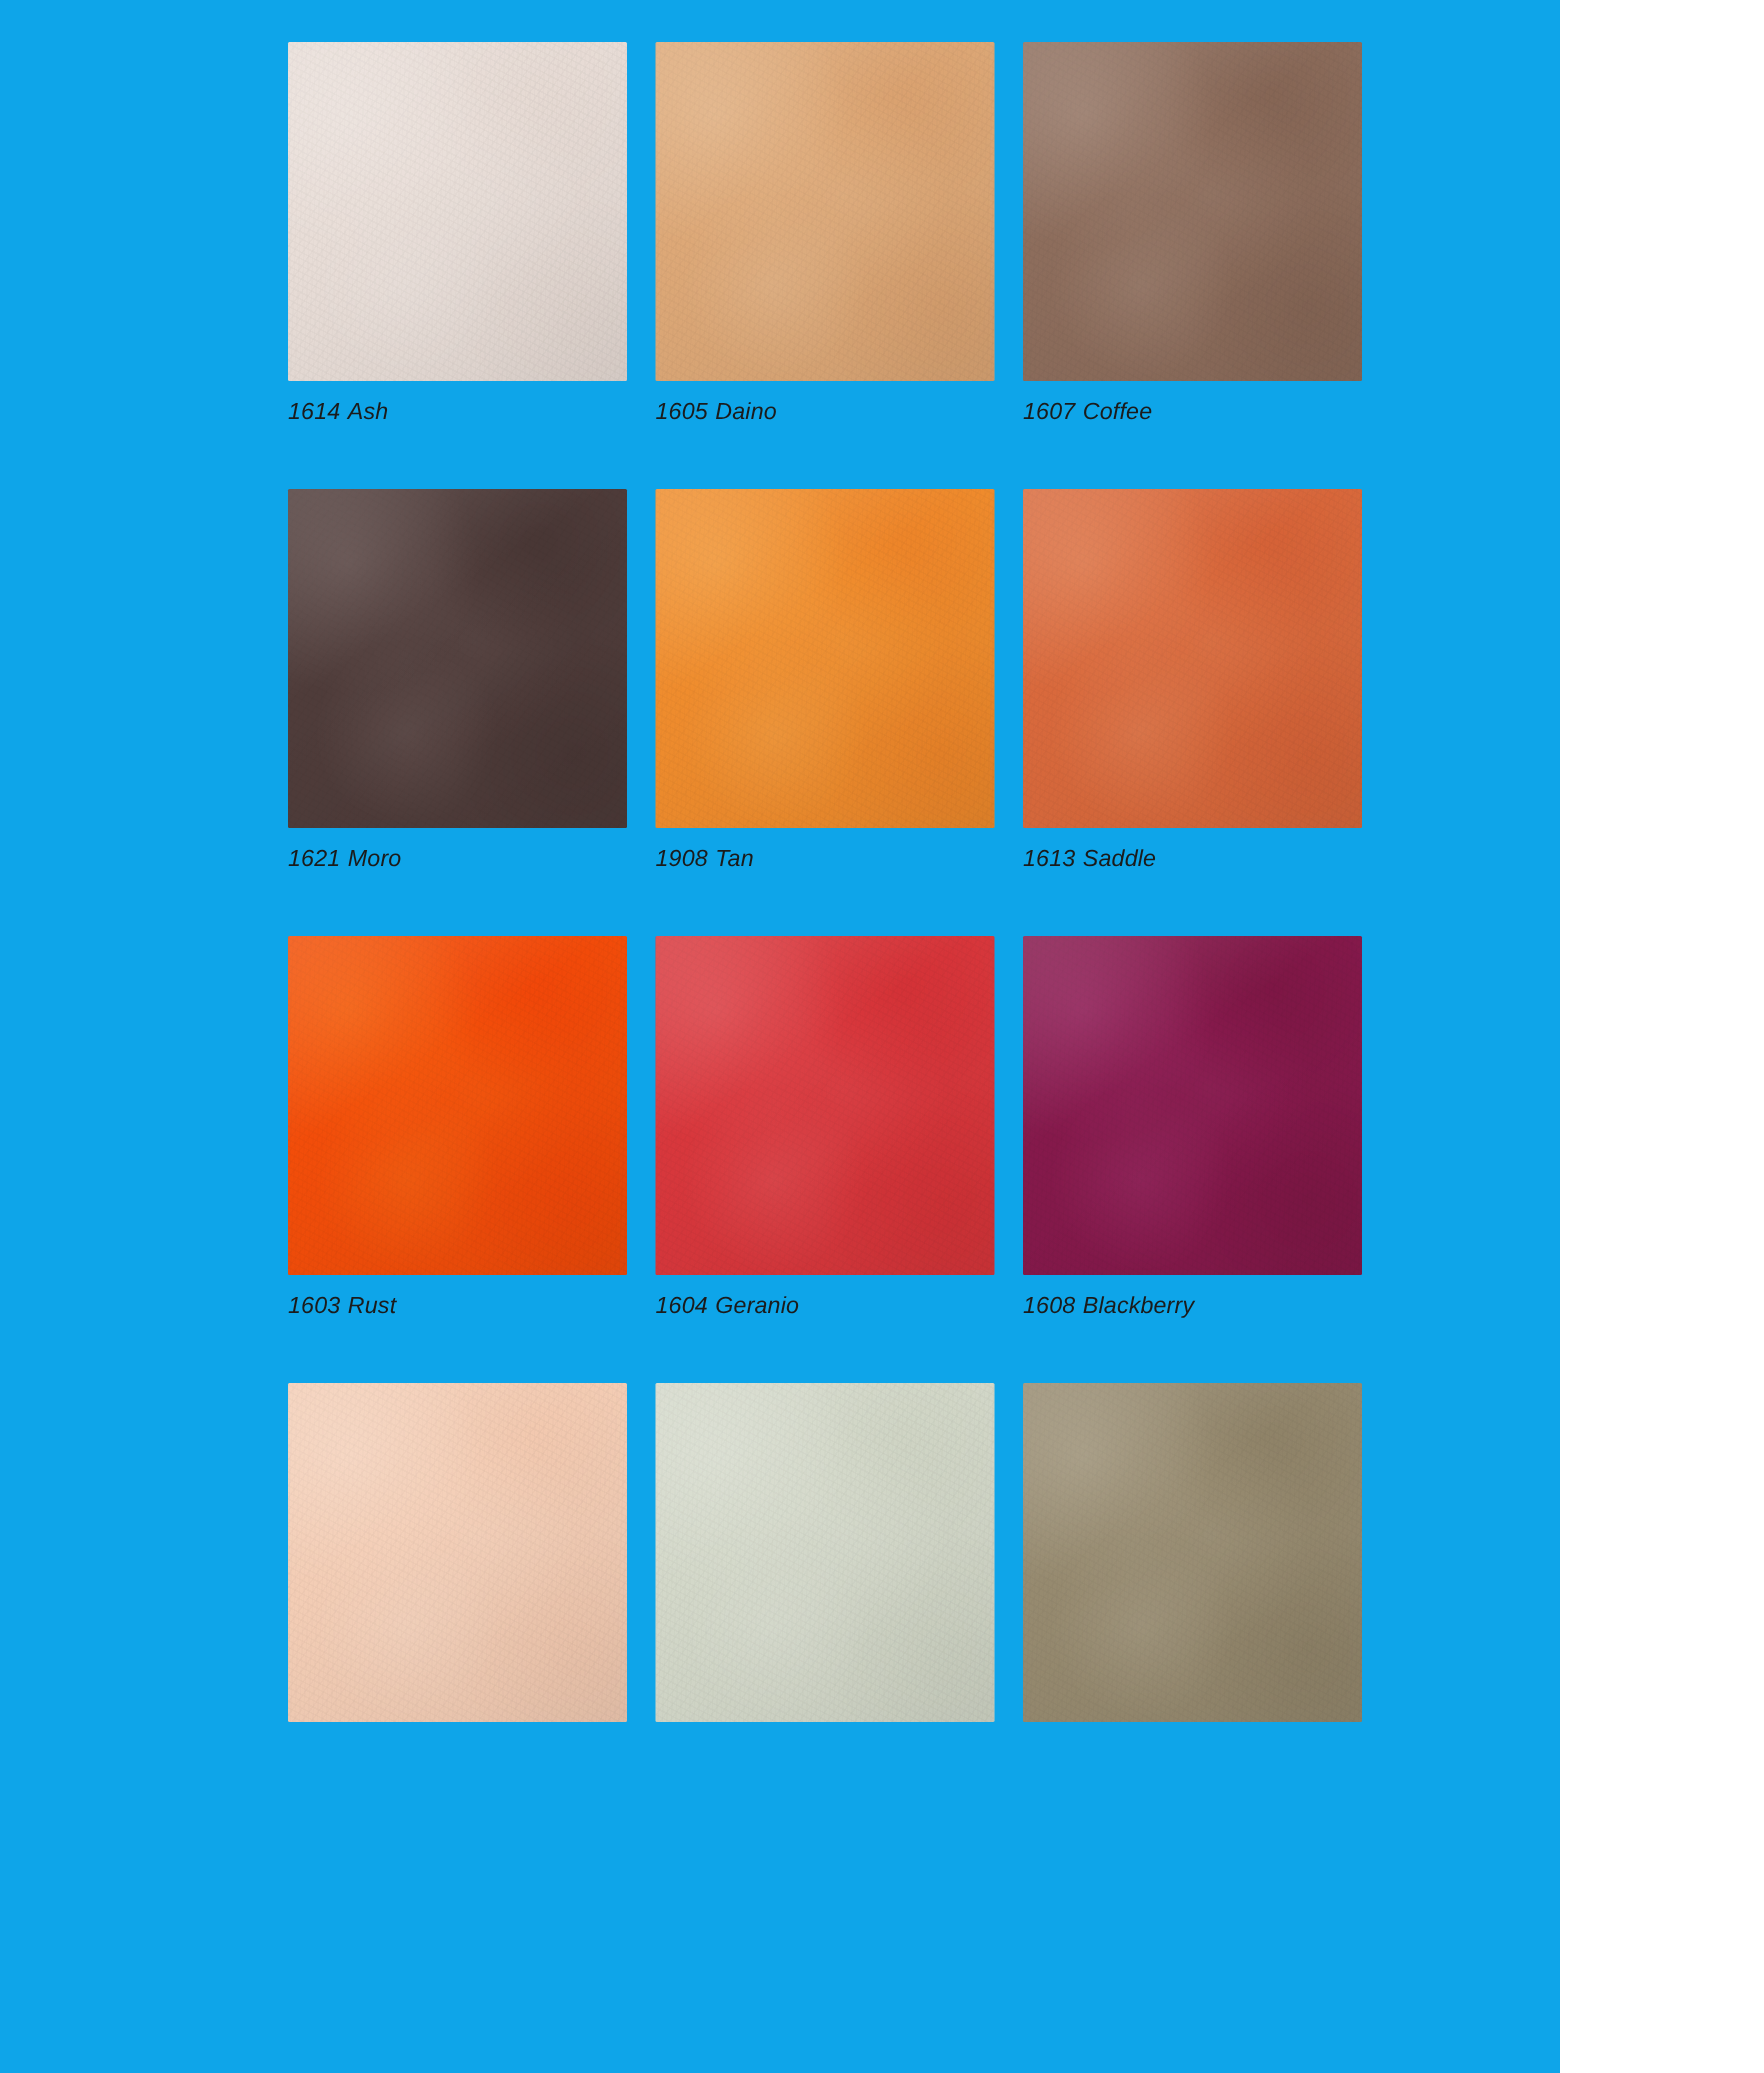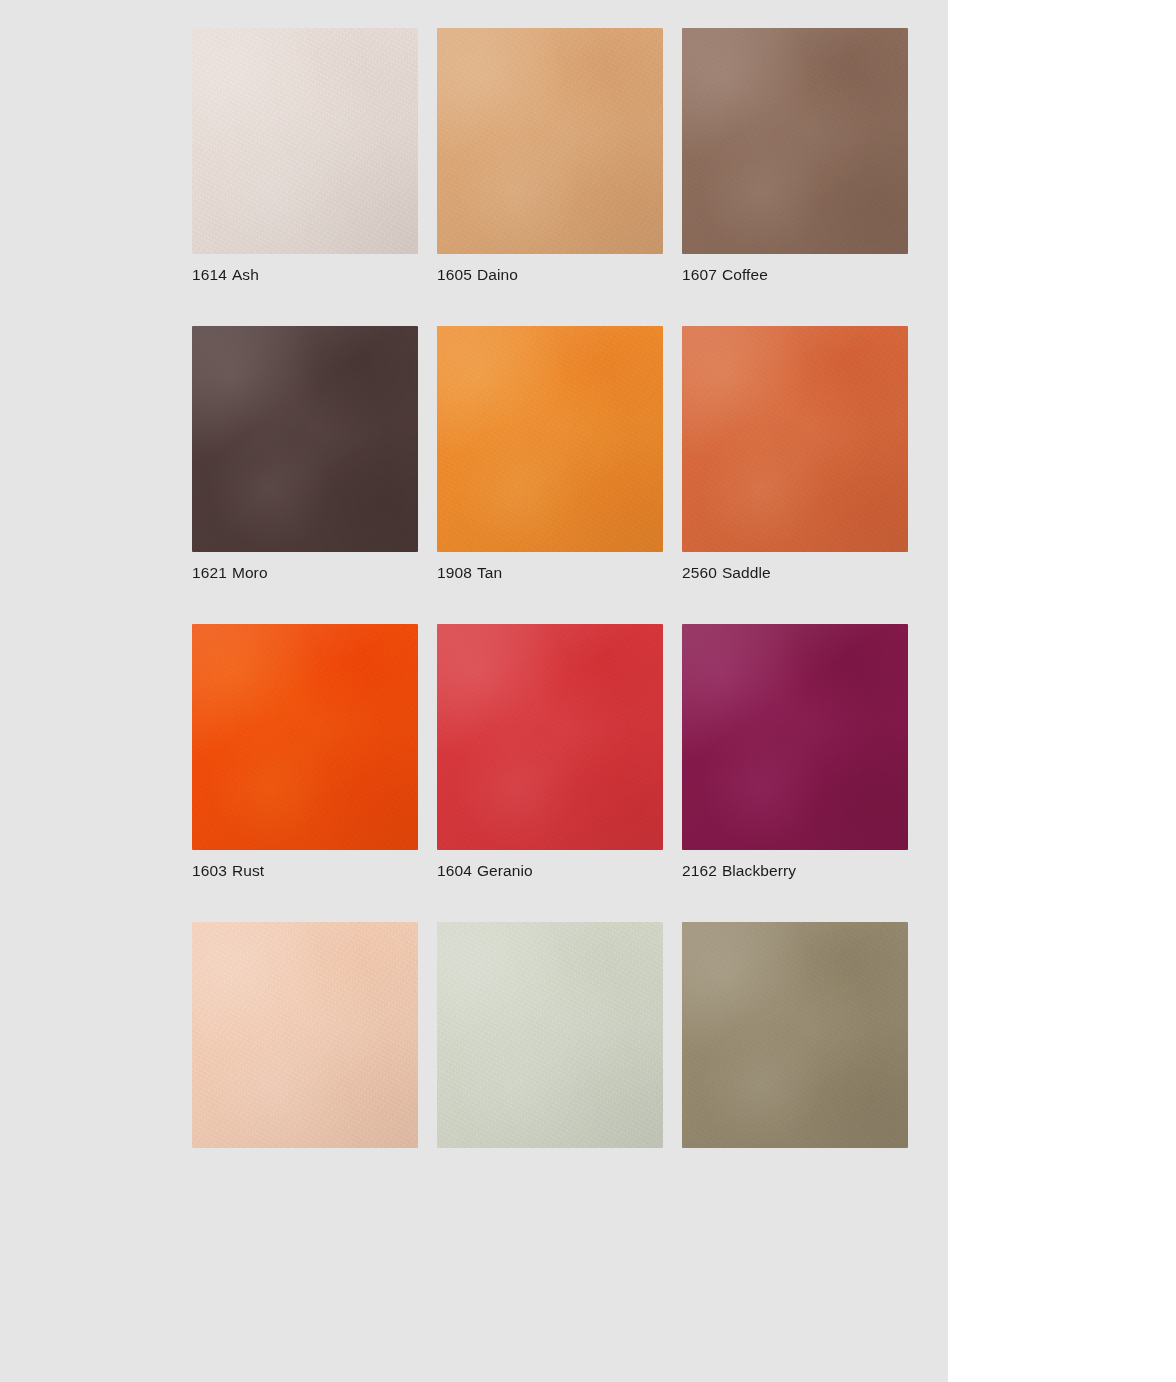--- a/index.html
+++ b/index.html
@@ -11,24 +11,25 @@
   body {
     width: 1176px;
     height: 1382px;
     font-family: "Liberation Sans", sans-serif;
     -webkit-font-smoothing: antialiased;
     overflow: hidden;
   }
 
   .sheet {
     position: relative;
-    width: 948px;
+    width: 1040px;
     height: 1382px;
-    background: #e5e5e5;
+    background: #0ea5e9;
     box-sizing: border-box;
+    font-style: italic;
   }
 
   .swatch-grid {
     position: absolute;
     left: 192px;
     top: 28px;
     width: 736px;
     display: grid;
     grid-template-columns: repeat(3, 226px);
     column-gap: 19px;
@@ -140,21 +141,21 @@
           <div class="sheen"></div>
         </div>
         <div class="swatch-label"><span class="code">1908</span><span class="name">Tan</span></div>
       </div>
       <div class="swatch-cell">
         <div class="swatch-chip" style="background: rgb(217, 105, 60);">
           <div class="grain"></div>
           <div class="grain2"></div>
           <div class="sheen"></div>
         </div>
-        <div class="swatch-label"><span class="code">2560</span><span class="name">Saddle</span></div>
+        <div class="swatch-label"><span class="code">1613</span><span class="name">Saddle</span></div>
       </div>
       <div class="swatch-cell">
         <div class="swatch-chip" style="background: rgb(242, 77, 10);">
           <div class="grain"></div>
           <div class="grain2"></div>
           <div class="sheen"></div>
         </div>
         <div class="swatch-label"><span class="code">1603</span><span class="name">Rust</span></div>
       </div>
       <div class="swatch-cell">
@@ -164,21 +165,21 @@
           <div class="sheen"></div>
         </div>
         <div class="swatch-label"><span class="code">1604</span><span class="name">Geranio</span></div>
       </div>
       <div class="swatch-cell">
         <div class="swatch-chip" style="background: rgb(133, 25, 75);">
           <div class="grain"></div>
           <div class="grain2"></div>
           <div class="sheen"></div>
         </div>
-        <div class="swatch-label"><span class="code">2162</span><span class="name">Blackberry</span></div>
+        <div class="swatch-label"><span class="code">1608</span><span class="name">Blackberry</span></div>
       </div>
       <div class="swatch-cell">
         <div class="swatch-chip" style="background: rgb(243, 205, 181);">
           <div class="grain"></div>
           <div class="grain2"></div>
           <div class="sheen"></div>
         </div>
       </div>
       <div class="swatch-cell">
         <div class="swatch-chip" style="background: rgb(211, 216, 201);">

